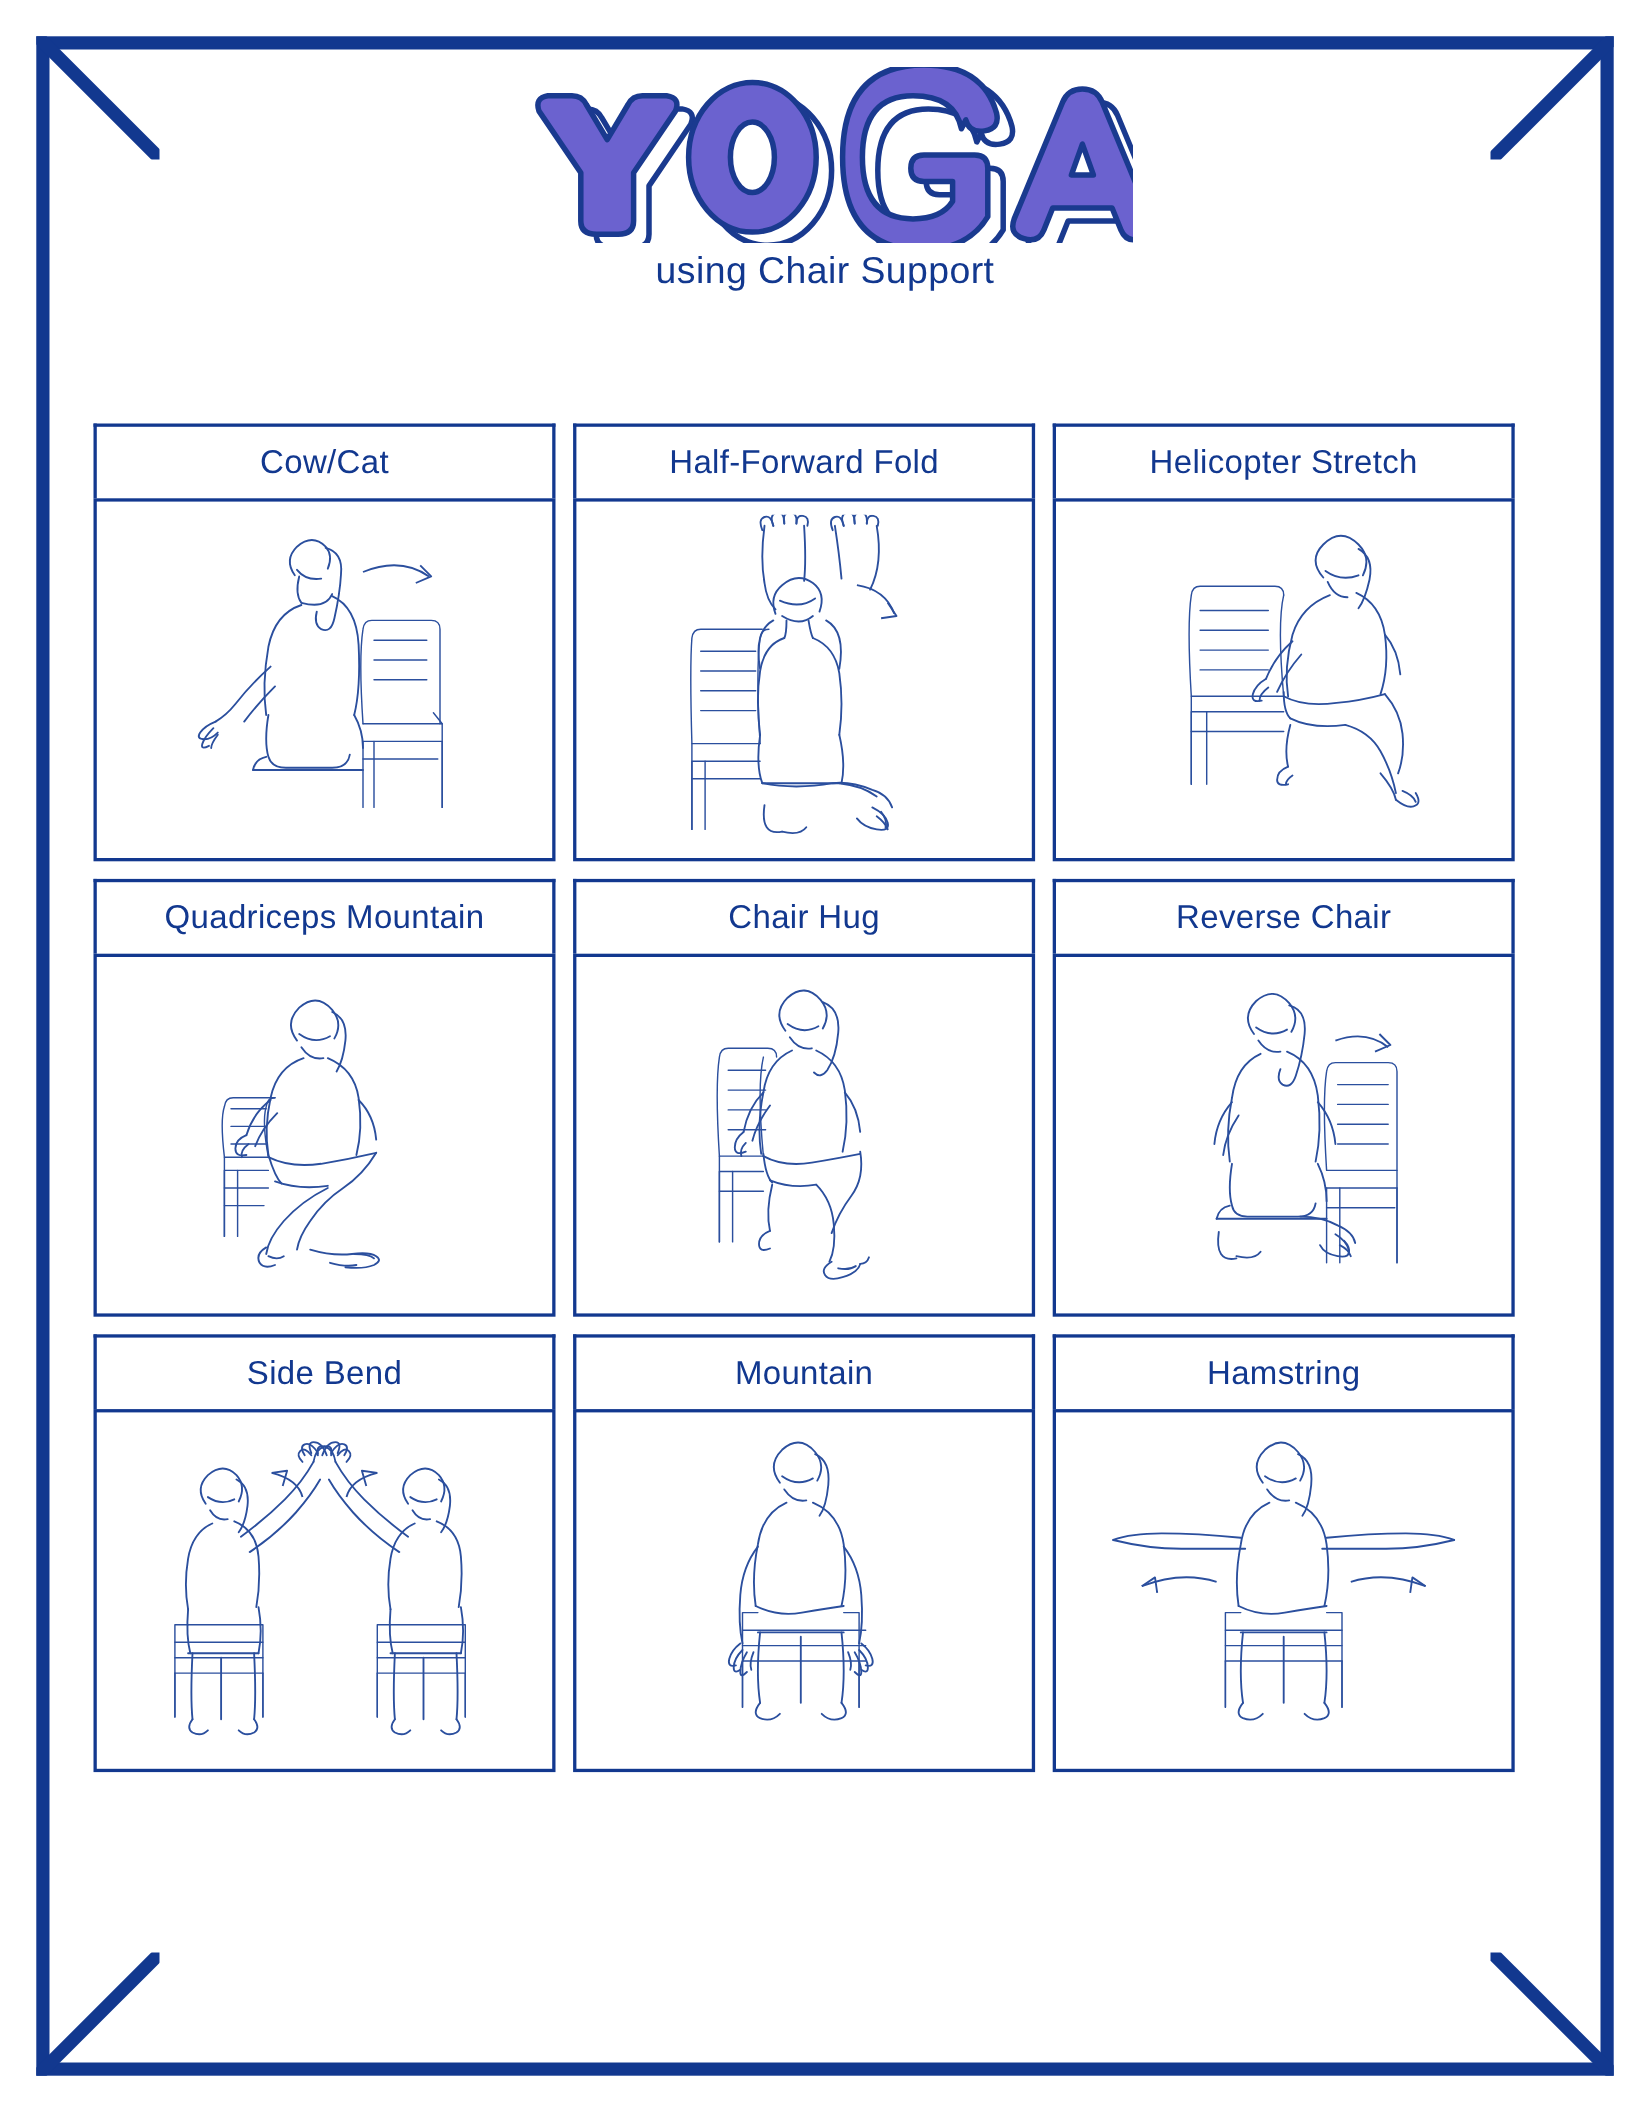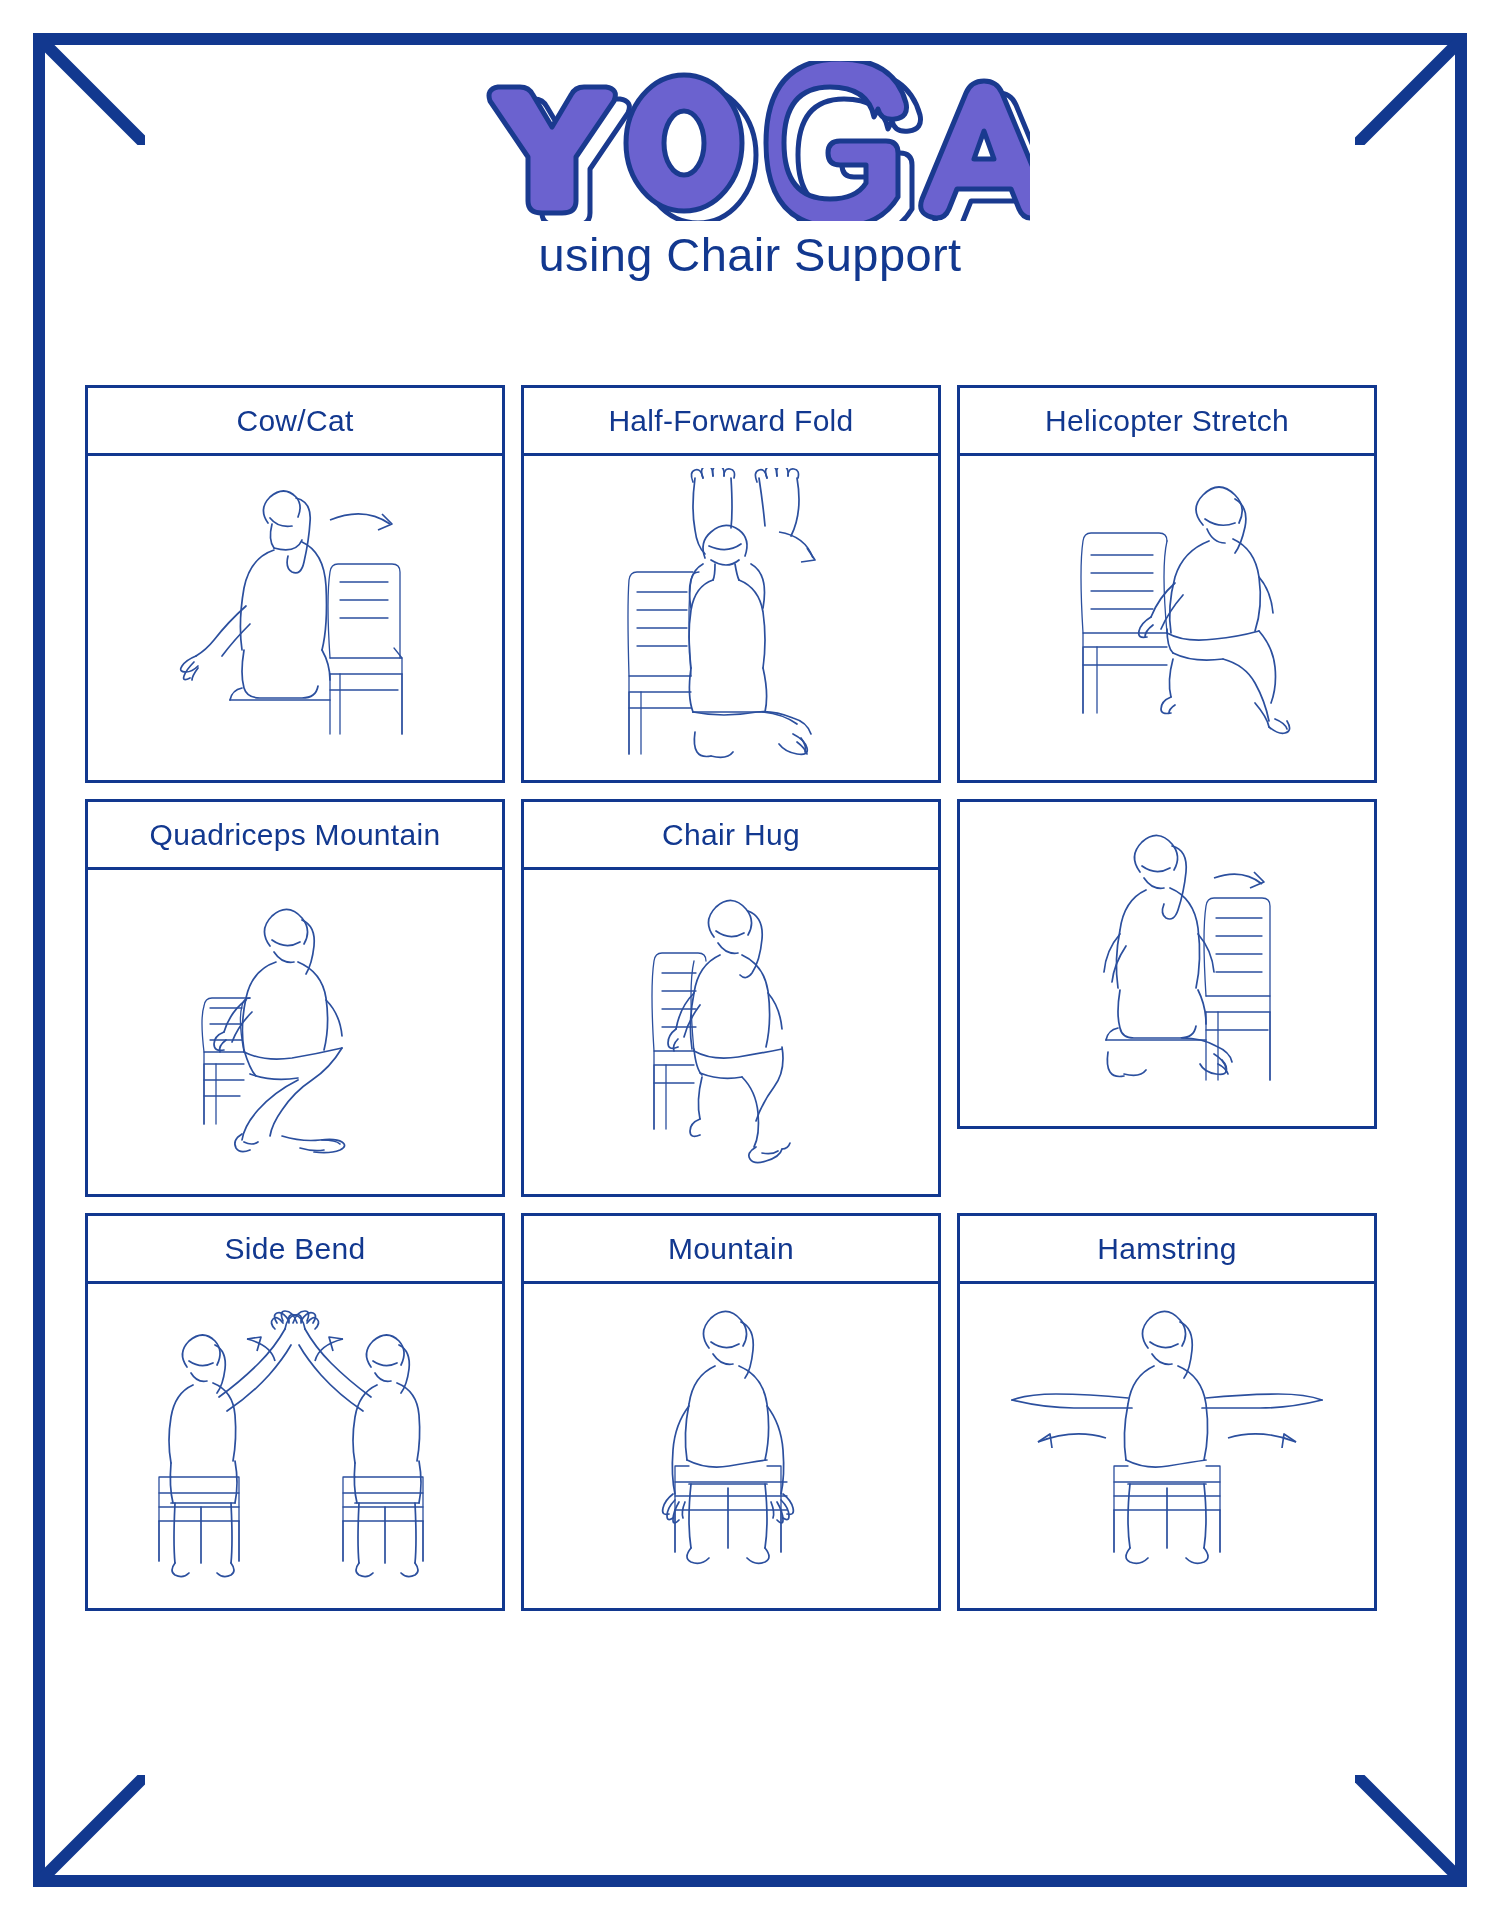--- a/index.html
+++ b/index.html
@@ -66,21 +66,21 @@
     text-align: center;
   }
   .title-wrap {
     height: 165px;
     display: flex;
     align-items: center;
     justify-content: center;
   }
   .title-svg { display: block; }
   .subtitle {
-    font-size: 47px;
+    font-size: 34px;
     color: #12388f;
     letter-spacing: 0.4px;
     margin-top: 4px;
     font-weight: 400;
   }
 
   
   .grid {
     position: absolute;
     left: 85px;
@@ -384,20 +384,23 @@
             <path d="M56 76 h34 M56 94 h34 M56 112 h34 M56 130 h34"></path>
             <path d="M48 232 v-64 M48 168 h40"></path>
             <path d="M60 168 v64"></path>
             <path d="M48 186 h40"></path>
           </g>
         </svg>
       </div>
     </div>
 
     <div class="card">
+      <div class="card-header">
+        <span class="card-title">Reverse Chair</span>
+      </div>
       <div class="card-body">
         <svg width="270" height="280" viewBox="0 0 270 280">
           <g class="pose">
             <path d="M108 48 q-12 -16 2 -30 q16 -14 30 2 q10 12 2 26"></path>
             <path d="M140 22 q16 4 14 26 q-2 20 -8 38 q-4 12 -12 8 q-6 -4 -2 -14"></path>
             <path d="M110 42 q14 10 28 2"></path>
             <path d="M112 54 q8 12 20 10"></path>
             <path d="M114 66 q-22 10 -26 40 q-6 30 -2 58"></path>
             <path d="M138 64 q24 10 28 40 q4 32 -2 60"></path>
             <path d="M88 110 q-14 16 -16 38"></path>

